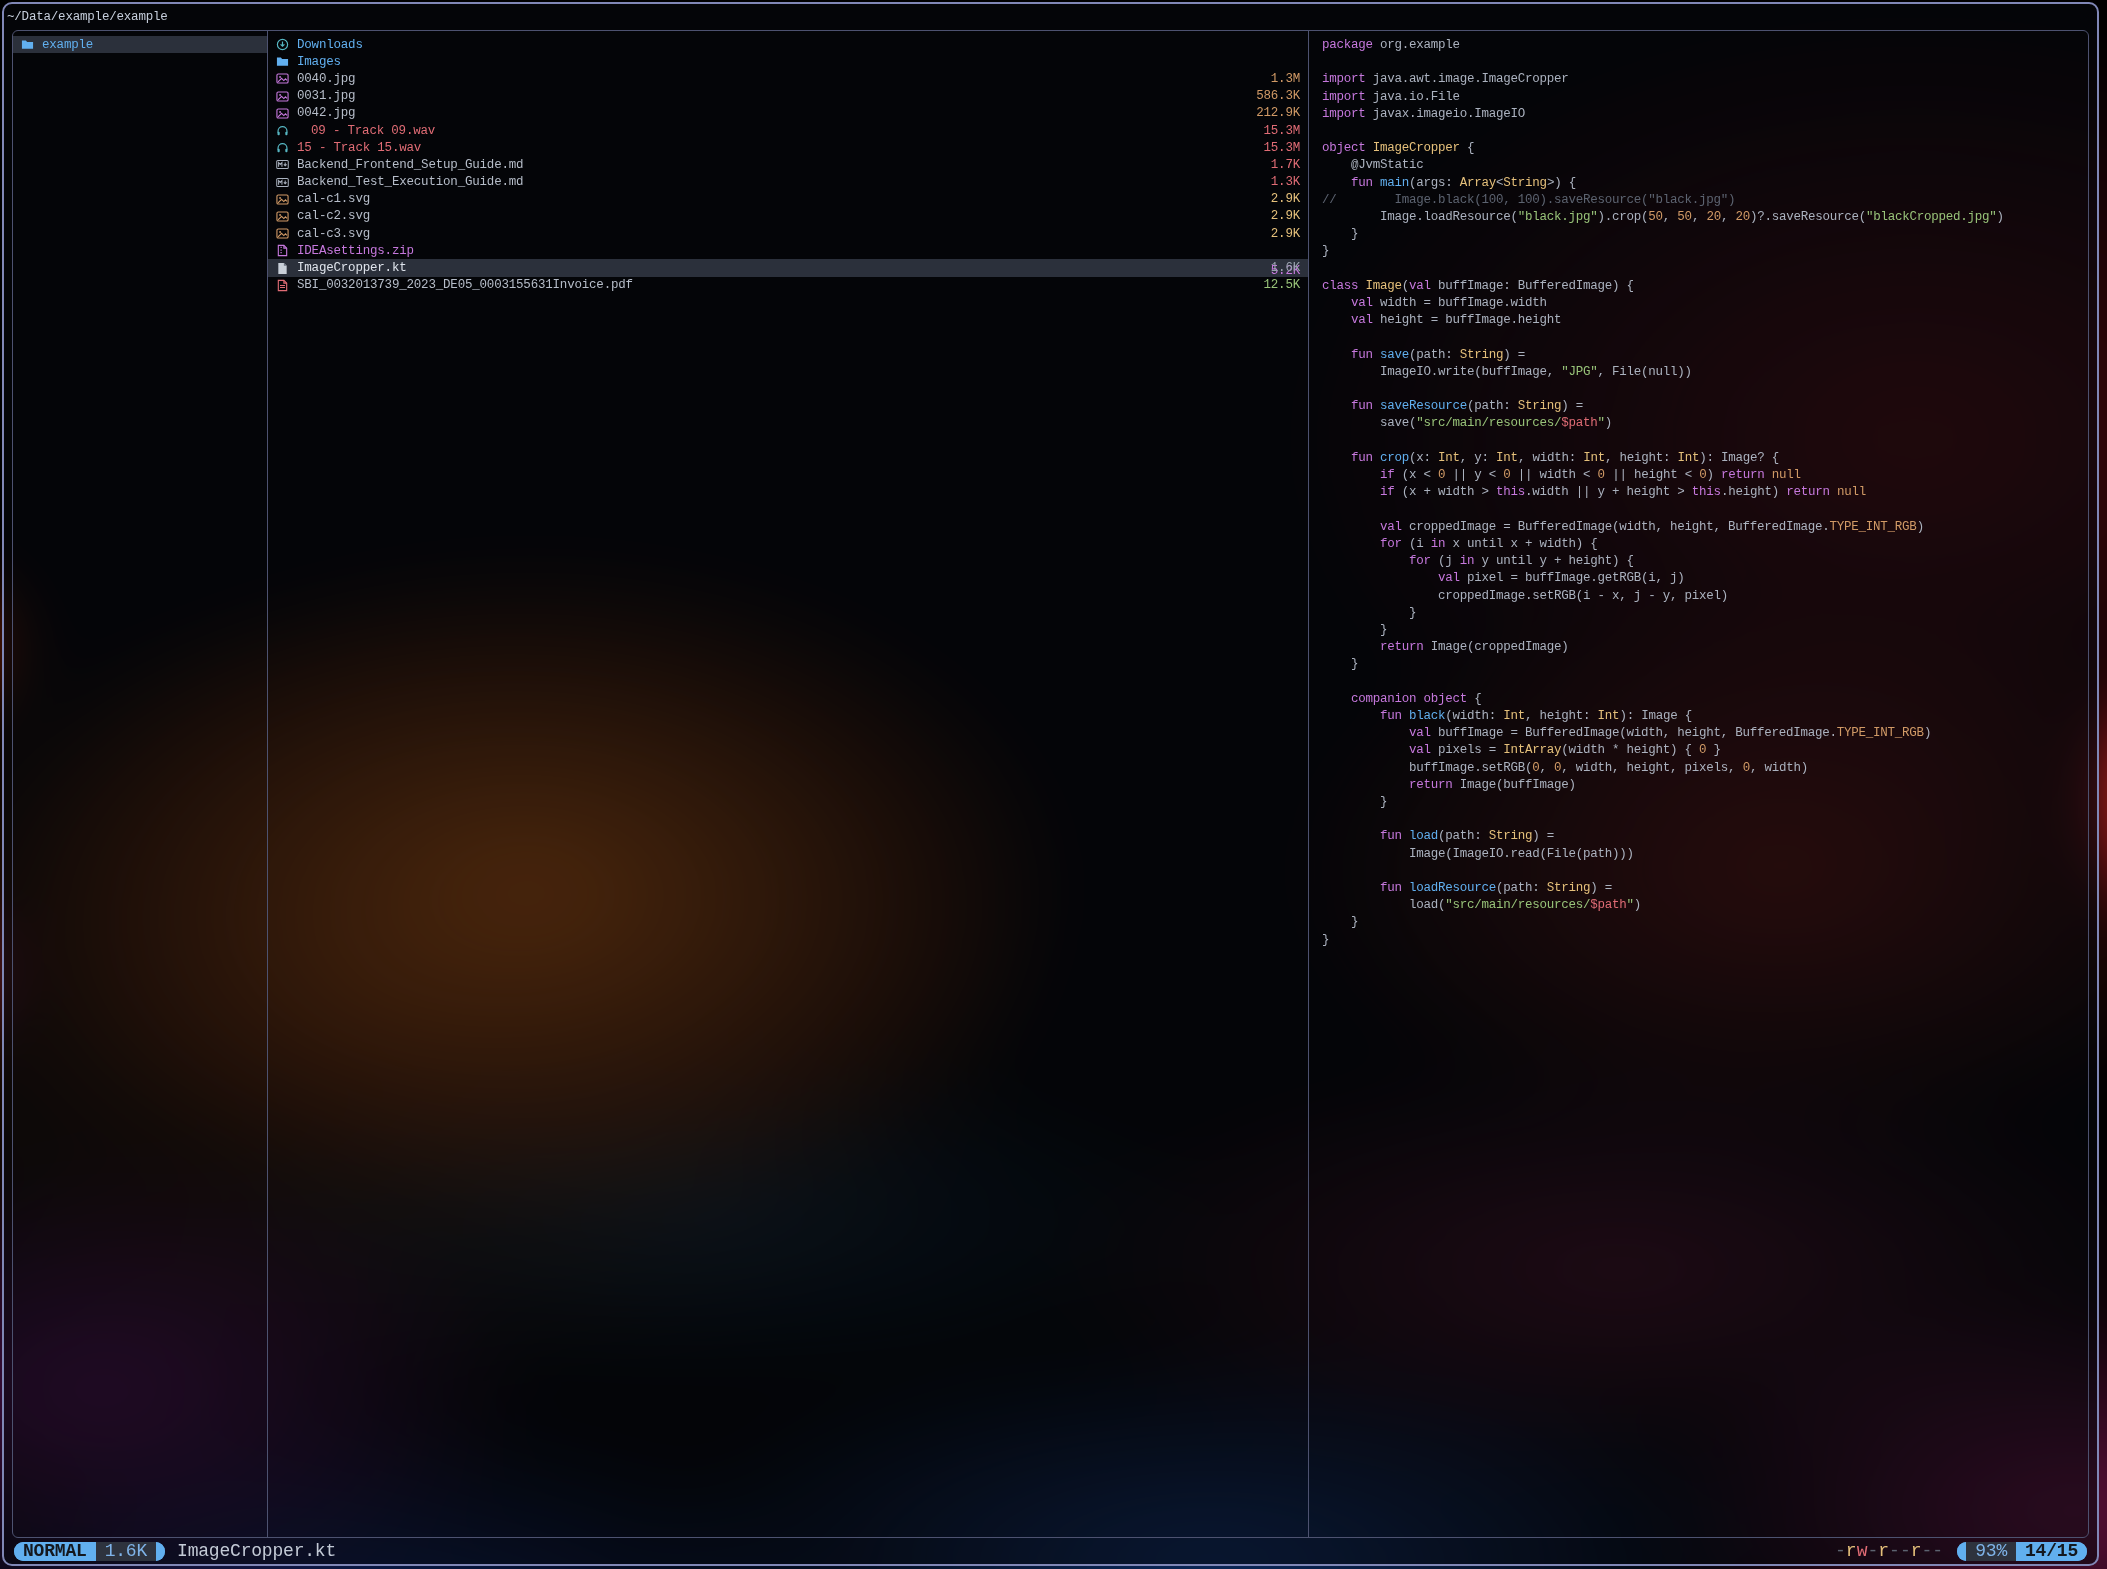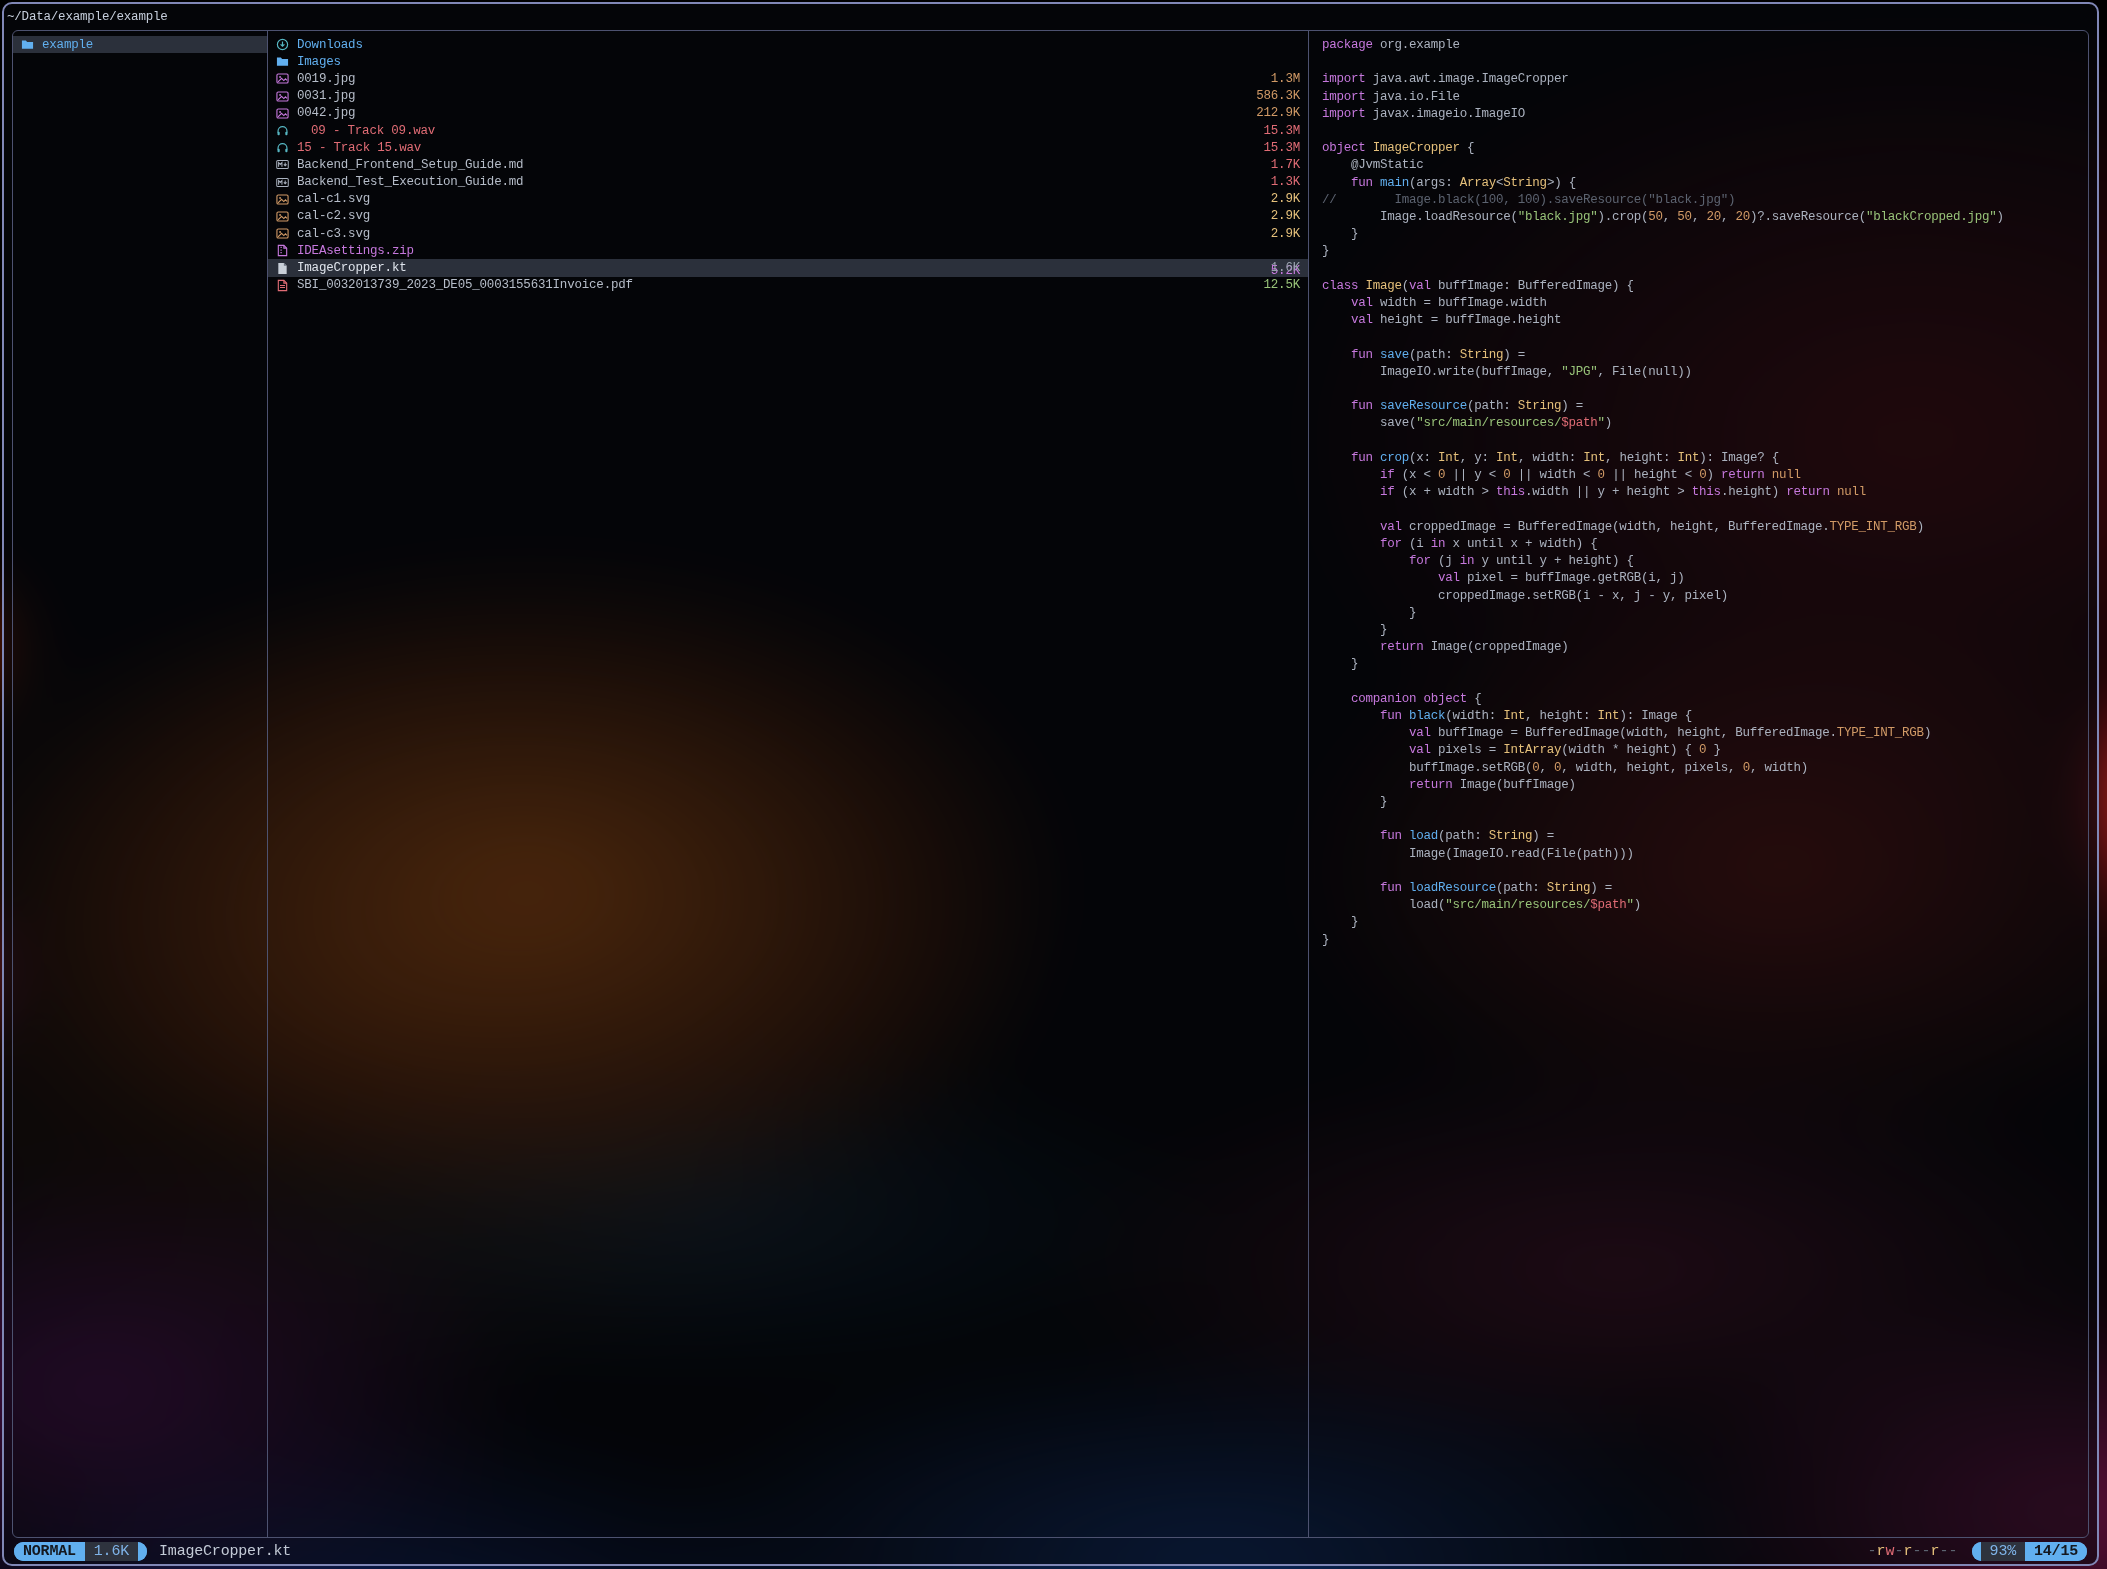--- a/index.html
+++ b/index.html
@@ -40,21 +40,21 @@
   .ic{width:15px;flex:none;margin-right:6px;display:inline-flex;align-items:center;}
   .ic svg{width:13px;height:13px;display:block;}
   .nm{flex:1;overflow:hidden;}
   .sz{margin-left:8px;flex:none;}
   
   .code{font-size:12.5px;line-height:17.2px;letter-spacing:-.25px;white-space:pre;color:#abb2bf;min-height:17.2px;}
   .tk-k{color:#c678dd}.tk-f{color:#61afef}.tk-t{color:#e5c07b}.tk-s{color:#98c379}
   .tk-n{color:#d19a66}.tk-c{color:#5c6370}.tk-p{color:#abb2bf}.tk-i{color:#e06c75}
   
   .sbar{height:26px;flex:none;display:flex;align-items:center;justify-content:space-between;
-    padding:0 10px;font-size:15px;letter-spacing:-.2px;}
+    padding:0 10px;font-size:18px;letter-spacing:-.2px;}
   .sleft,.sright{display:flex;align-items:center;}
   .pill{display:flex;align-items:center;height:19px;border-radius:10px;overflow:hidden;background:#61afef;}
   .pill .cap{width:9px;height:19px;flex:none;background:#61afef;}
   .pill .blue{background:#61afef;color:#14181f;font-weight:bold;padding:0 9px;line-height:19px;}
   .pill .dark{background:#2e333e;color:#7fb3e8;padding:0 9px;line-height:19px;}
   .fname{margin-left:12px;color:#c3cad6;}
   .perm{margin-right:14px;}
   .perm span{letter-spacing:0;}
 </style>
 </head>
@@ -78,21 +78,21 @@
               <circle cx="7" cy="7" r="5.5"></circle>
               <path d="M7 3.8v5M4.9 6.8 7 8.9l2.1-2.1"></path>
             </svg></span><span class="nm" style="color: rgb(97, 175, 239);">Downloads</span><span class="sz" style="color: rgb(171, 178, 191);"></span></div>
         <div class="row"><span class="ic" style="color: rgb(97, 175, 239);"><svg viewBox="0 0 14 14">
               <path d="M1 2.8h4.2l1.4 1.6H13v7.2H1z" fill="currentColor"></path>
             </svg></span><span class="nm" style="color: rgb(97, 175, 239);">Images</span><span class="sz" style="color: rgb(171, 178, 191);"></span></div>
         <div class="row"><span class="ic" style="color: rgb(198, 120, 221);"><svg viewBox="0 0 14 14" fill="none" stroke="currentColor" stroke-width="1.2">
               <rect x="1" y="2.2" width="12" height="9.6" rx="1.4"></rect>
               <circle cx="4.4" cy="5.4" r="1" fill="currentColor" stroke="none"></circle>
               <path d="M2.2 10.6 6 6.8l2.4 2.4 1.8-1.8 1.6 1.6"></path>
-            </svg></span><span class="nm" style="color: rgb(182, 189, 201);">0019.jpg</span><span class="sz" style="color: rgb(209, 154, 102);">1.3M</span></div>
+            </svg></span><span class="nm" style="color: rgb(182, 189, 201);">0040.jpg</span><span class="sz" style="color: rgb(209, 154, 102);">1.3M</span></div>
         <div class="row"><span class="ic" style="color: rgb(198, 120, 221);"><svg viewBox="0 0 14 14" fill="none" stroke="currentColor" stroke-width="1.2">
               <rect x="1" y="2.2" width="12" height="9.6" rx="1.4"></rect>
               <circle cx="4.4" cy="5.4" r="1" fill="currentColor" stroke="none"></circle>
               <path d="M2.2 10.6 6 6.8l2.4 2.4 1.8-1.8 1.6 1.6"></path>
             </svg></span><span class="nm" style="color: rgb(182, 189, 201);">0031.jpg</span><span class="sz" style="color: rgb(209, 154, 102);">586.3K</span></div>
         <div class="row"><span class="ic" style="color: rgb(198, 120, 221);"><svg viewBox="0 0 14 14" fill="none" stroke="currentColor" stroke-width="1.2">
               <rect x="1" y="2.2" width="12" height="9.6" rx="1.4"></rect>
               <circle cx="4.4" cy="5.4" r="1" fill="currentColor" stroke="none"></circle>
               <path d="M2.2 10.6 6 6.8l2.4 2.4 1.8-1.8 1.6 1.6"></path>
             </svg></span><span class="nm" style="color: rgb(182, 189, 201);">0042.jpg</span><span class="sz" style="color: rgb(209, 154, 102);">212.9K</span></div>

